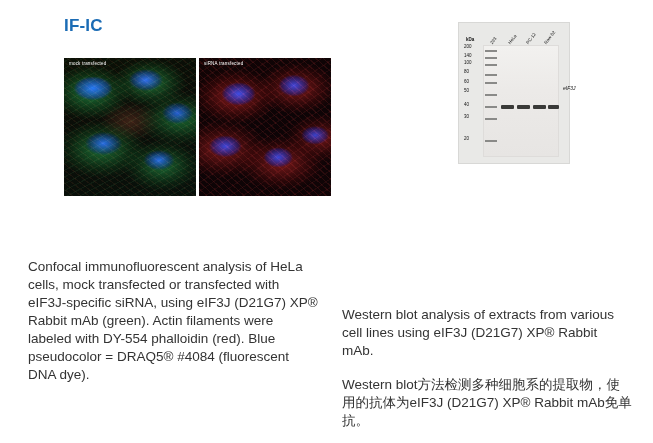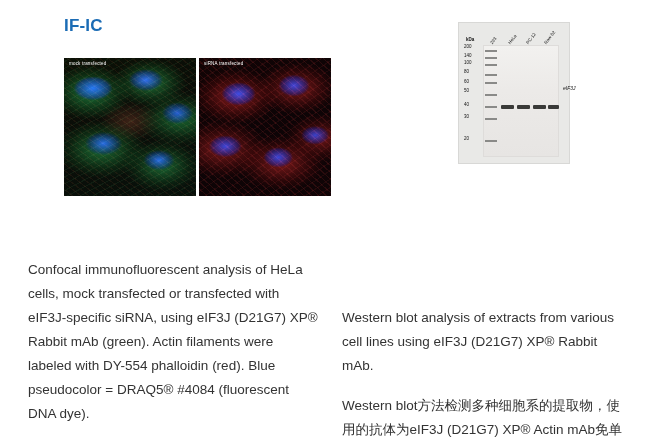--- a/index.html
+++ b/index.html
@@ -193,21 +193,21 @@
     font-style: italic;
     color: #111;
     white-space: nowrap;
   }
 
   
   .caption {
     position: absolute;
     width: 290px;
     font-size: 13.5px;
-    line-height: 24px;
+    line-height: 18px;
     color: #333333;
   }
   .cap-left { left: 28px; top: 258px; }
   .cap-right { left: 342px; top: 258px; margin-top: 48px; }
   .caption p { margin: 0 0 16px 0; }
 </style>
 </head>
 <body>
 
 <div class="page">
@@ -274,16 +274,16 @@
       </div>
     </div>
   </div>
 
   <div class="caption cap-left">
     <p>Confocal immunofluorescent analysis of HeLa cells, mock transfected or transfected with eIF3J-specific siRNA, using eIF3J (D21G7) XP® Rabbit mAb (green). Actin filaments were labeled with DY-554 phalloidin (red). Blue pseudocolor = DRAQ5® #4084 (fluorescent DNA dye).</p>
   </div>
 
   <div class="caption cap-right">
     <p>Western blot analysis of extracts from various cell lines using eIF3J (D21G7) XP® Rabbit mAb.</p>
-    <p>Western blot方法检测多种细胞系的提取物，使用的抗体为eIF3J (D21G7) XP® Actin mAb免单抗。</p>
+    <p>Western blot方法检测多种细胞系的提取物，使用的抗体为eIF3J (D21G7) XP® Rabbit mAb免单抗。</p>
   </div>
 
 </div>
 
 </body></html>

